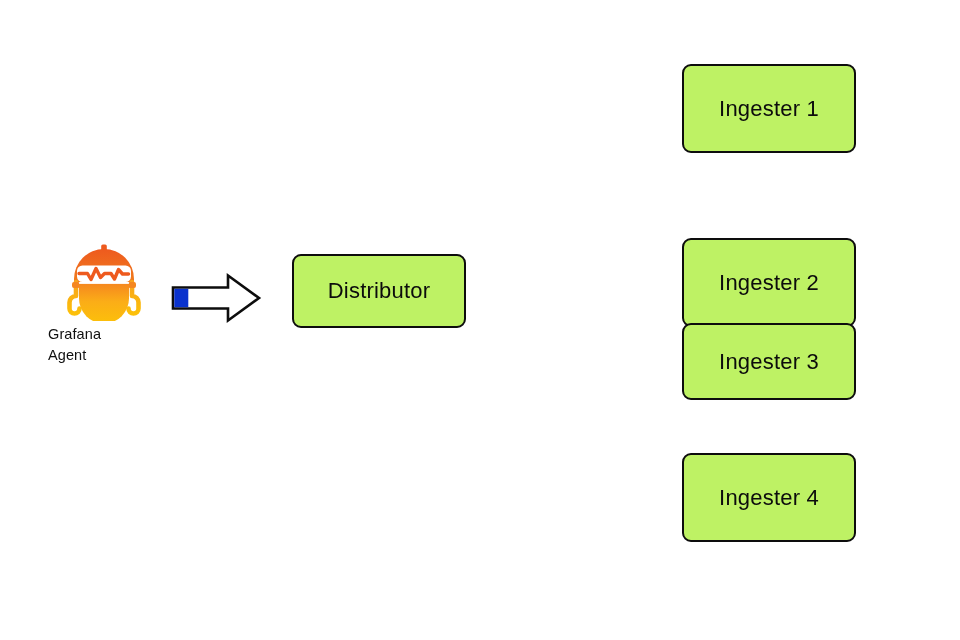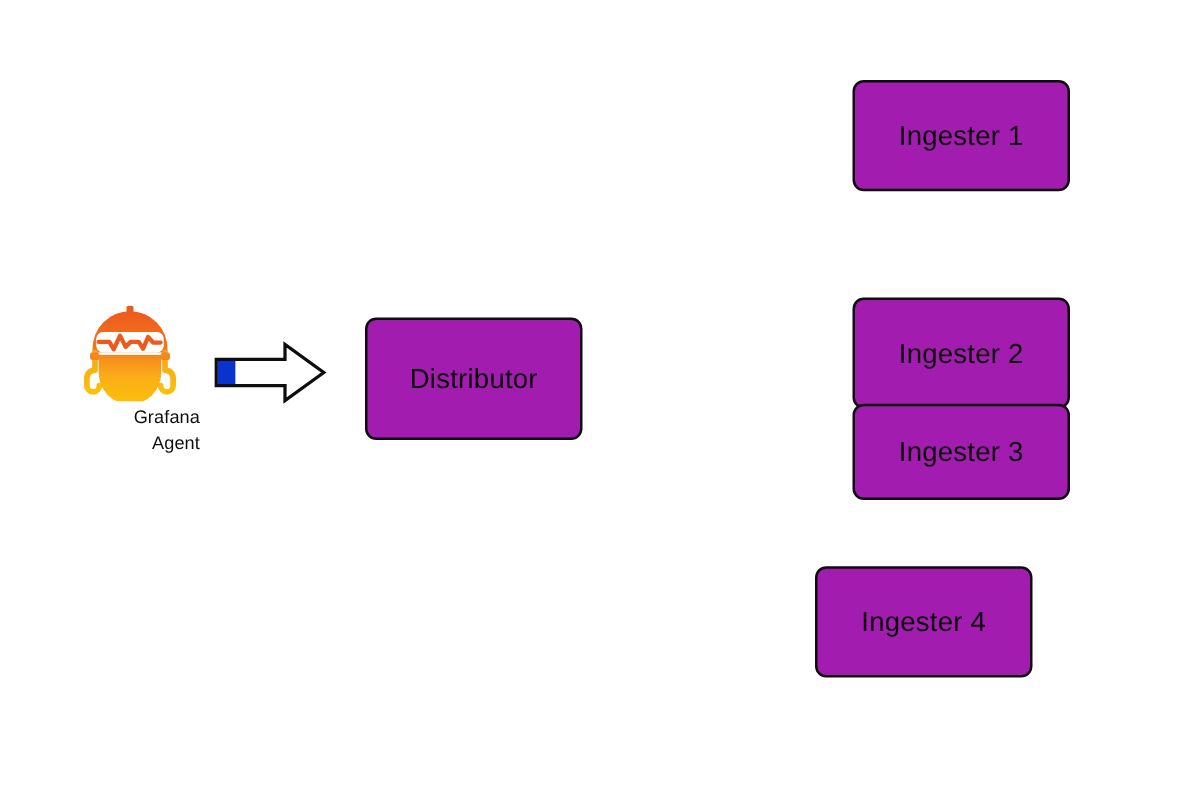--- a/index.html
+++ b/index.html
@@ -33,42 +33,42 @@
     left: 18px;
     top: 3px;
     width: 76px;
     height: 78px;
   }
   .agent-caption {
     position: absolute;
     left: 0;
     top: 84px;
     width: 112px;
-    text-align: right;
+    text-align: left;
     font-size: 14.5px;
     line-height: 21px;
     color: #101010;
     letter-spacing: .1px;
   }
   .agent-caption span { display: block; }
 
   
   .flow-arrow {
     position: absolute;
     left: 168px;
     top: 270px;
     width: 96px;
     height: 56px;
   }
 
   
   .node-box {
     position: absolute;
     box-sizing: border-box;
-    background: #a21caf;
+    background: #bef264;
     border: 2.4px solid #0d0d0d;
     border-radius: 9px;
     display: flex;
     align-items: center;
     justify-content: center;
   }
   .node-box-label {
     font-size: 22px;
     line-height: 1;
     color: #0c0c0c;
@@ -131,33 +131,33 @@
 
   <div class="flow-arrow">
     <svg viewBox="0 0 96 56" width="96" height="56" xmlns="http://www.w3.org/2000/svg">
 
       <path d="M5 17.5 H60 V5.5 L91 28 L60 50.5 V38.5 H5 Z" fill="#ffffff" stroke="#0d0d0d" stroke-width="2.6" stroke-linejoin="miter"></path>
 
       <rect x="6.3" y="18.8" width="14" height="18.4" fill="#0a32cd"></rect>
     </svg>
   </div>
 
-  <div class="node-box" id="distributor-box" style="left: 292px; top: 254px; width: 174px; height: 98px;">
+  <div class="node-box" id="distributor-box" style="left: 292px; top: 254px; width: 174px; height: 74px;">
     <span class="node-box-label">Distributor</span>
   </div>
 
   <div class="node-box" id="ingester-box-0" style="left: 682px; top: 64px; width: 174px; height: 89px;">
     <span class="node-box-label">Ingester 1</span>
   </div>
 
   <div class="node-box" id="ingester-box-1" style="left: 682px; top: 194px; width: 174px; height: 89px; margin-top: 44px;">
     <span class="node-box-label">Ingester 2</span>
   </div>
 
   <div class="node-box" id="ingester-box-2" style="left: 682px; top: 323px; width: 174px; height: 77px;">
     <span class="node-box-label">Ingester 3</span>
   </div>
 
-  <div class="node-box" id="ingester-box-3" style="left: 652px; top: 453px; width: 174px; height: 89px;">
+  <div class="node-box" id="ingester-box-3" style="left: 682px; top: 453px; width: 174px; height: 89px;">
     <span class="node-box-label">Ingester 4</span>
   </div>
 
 </div>
 
 </body></html>

